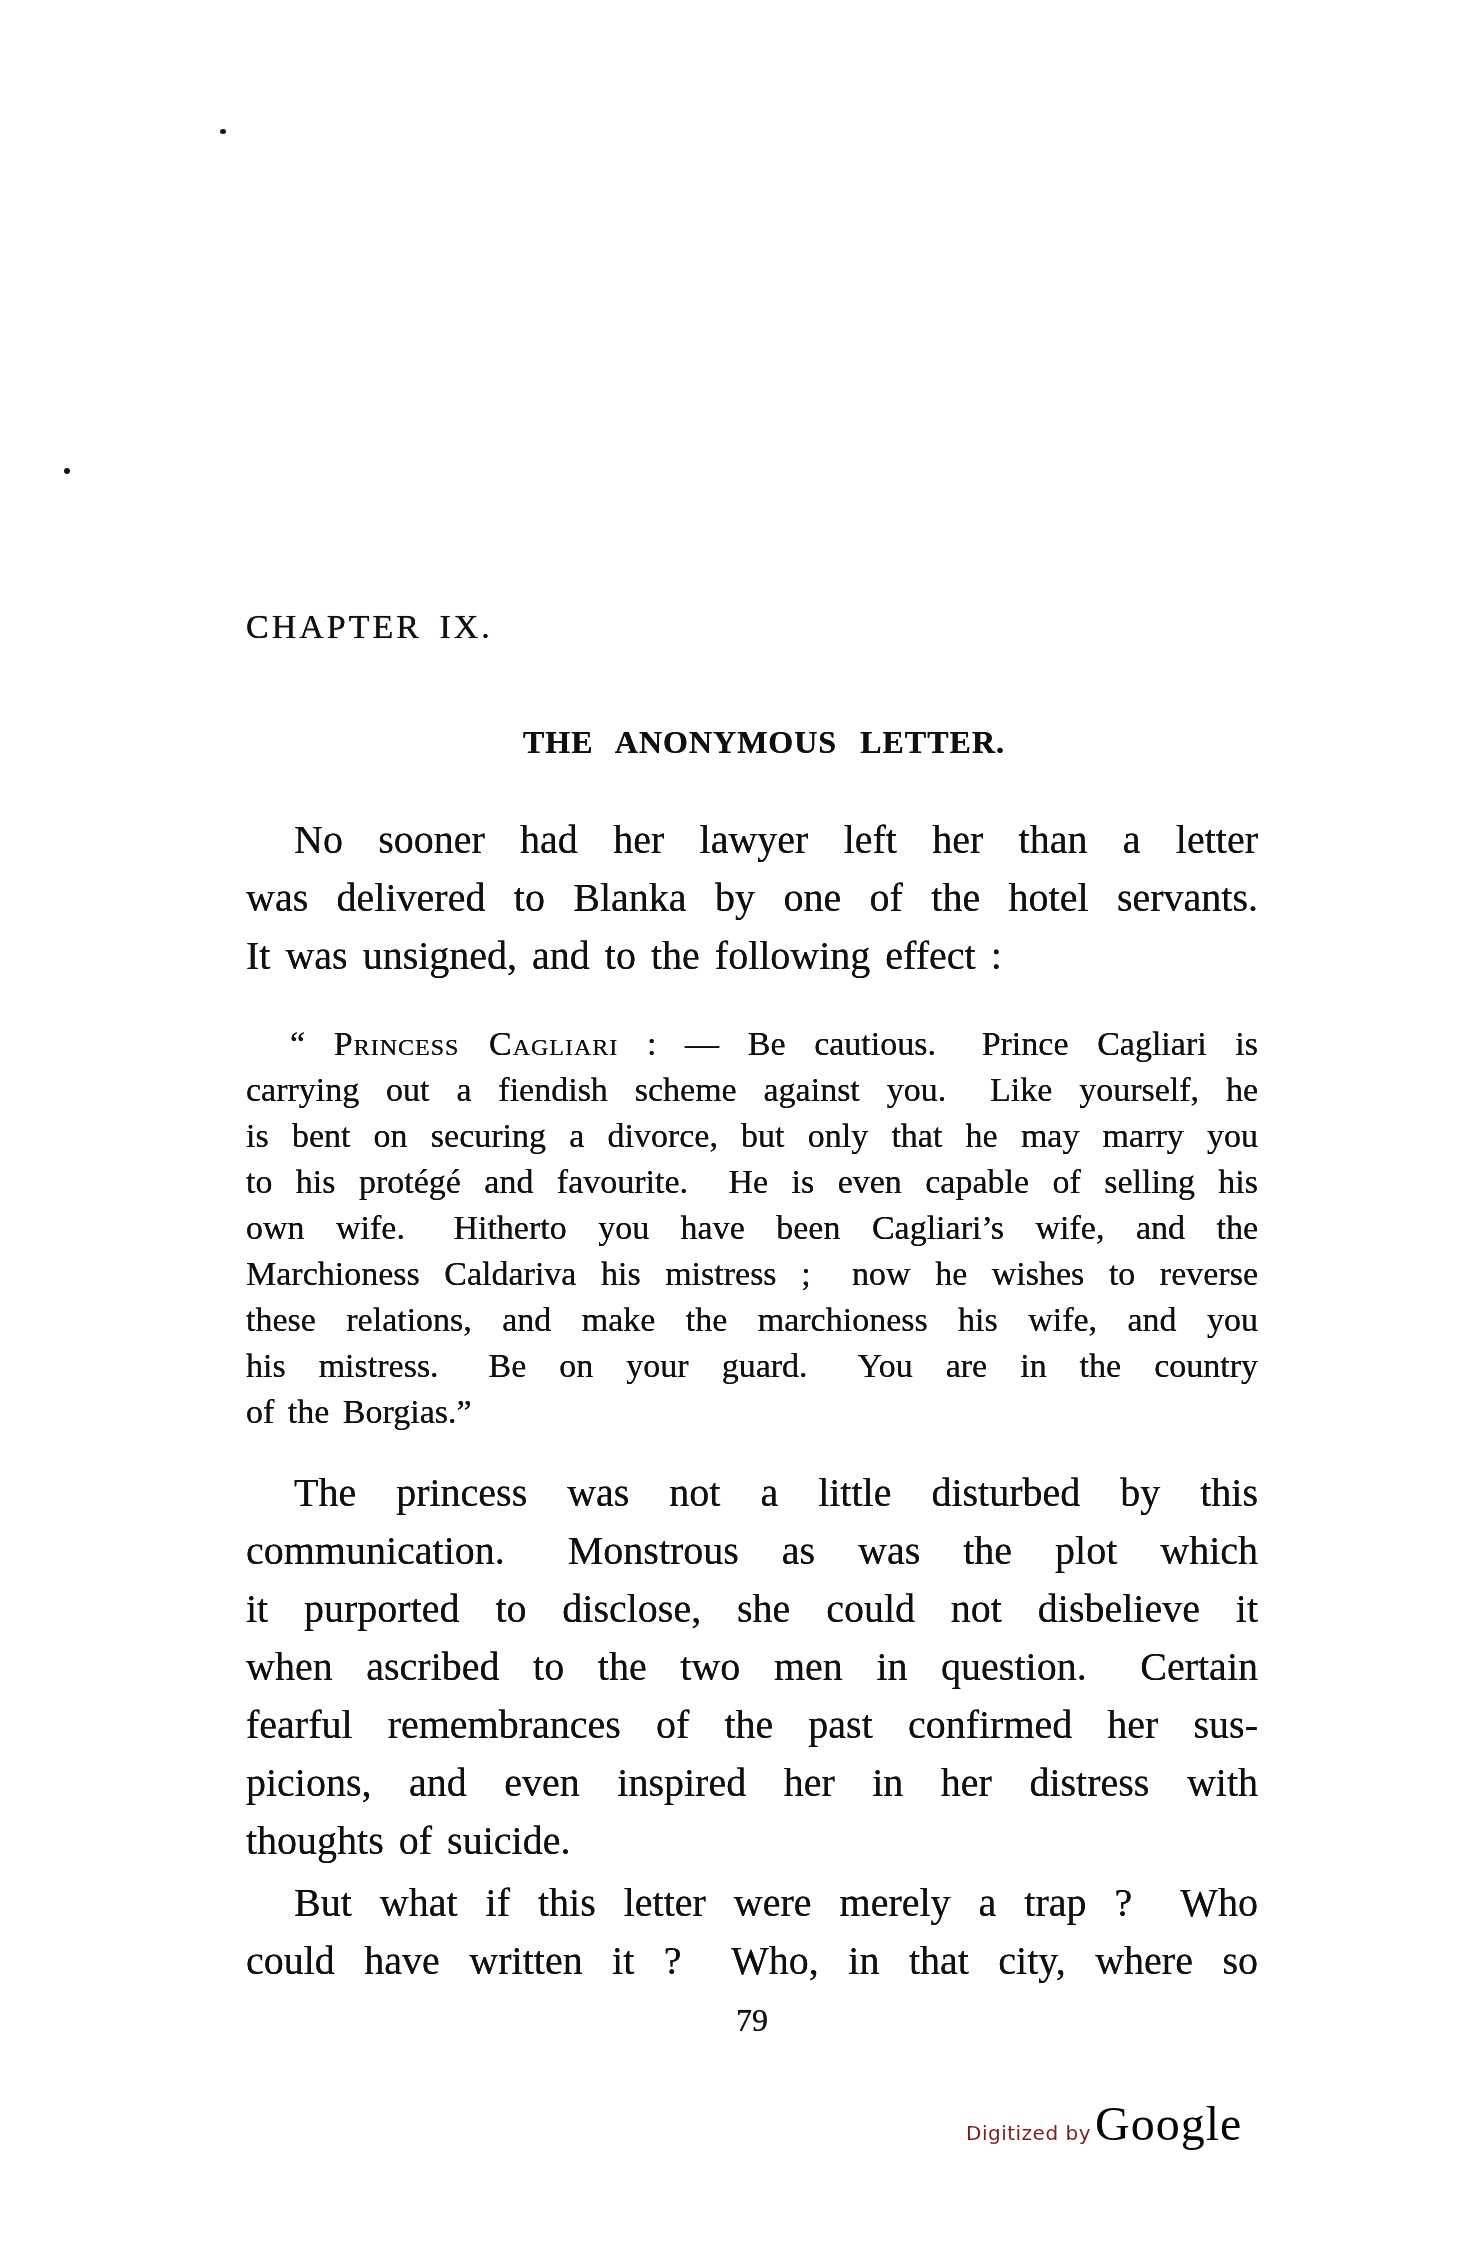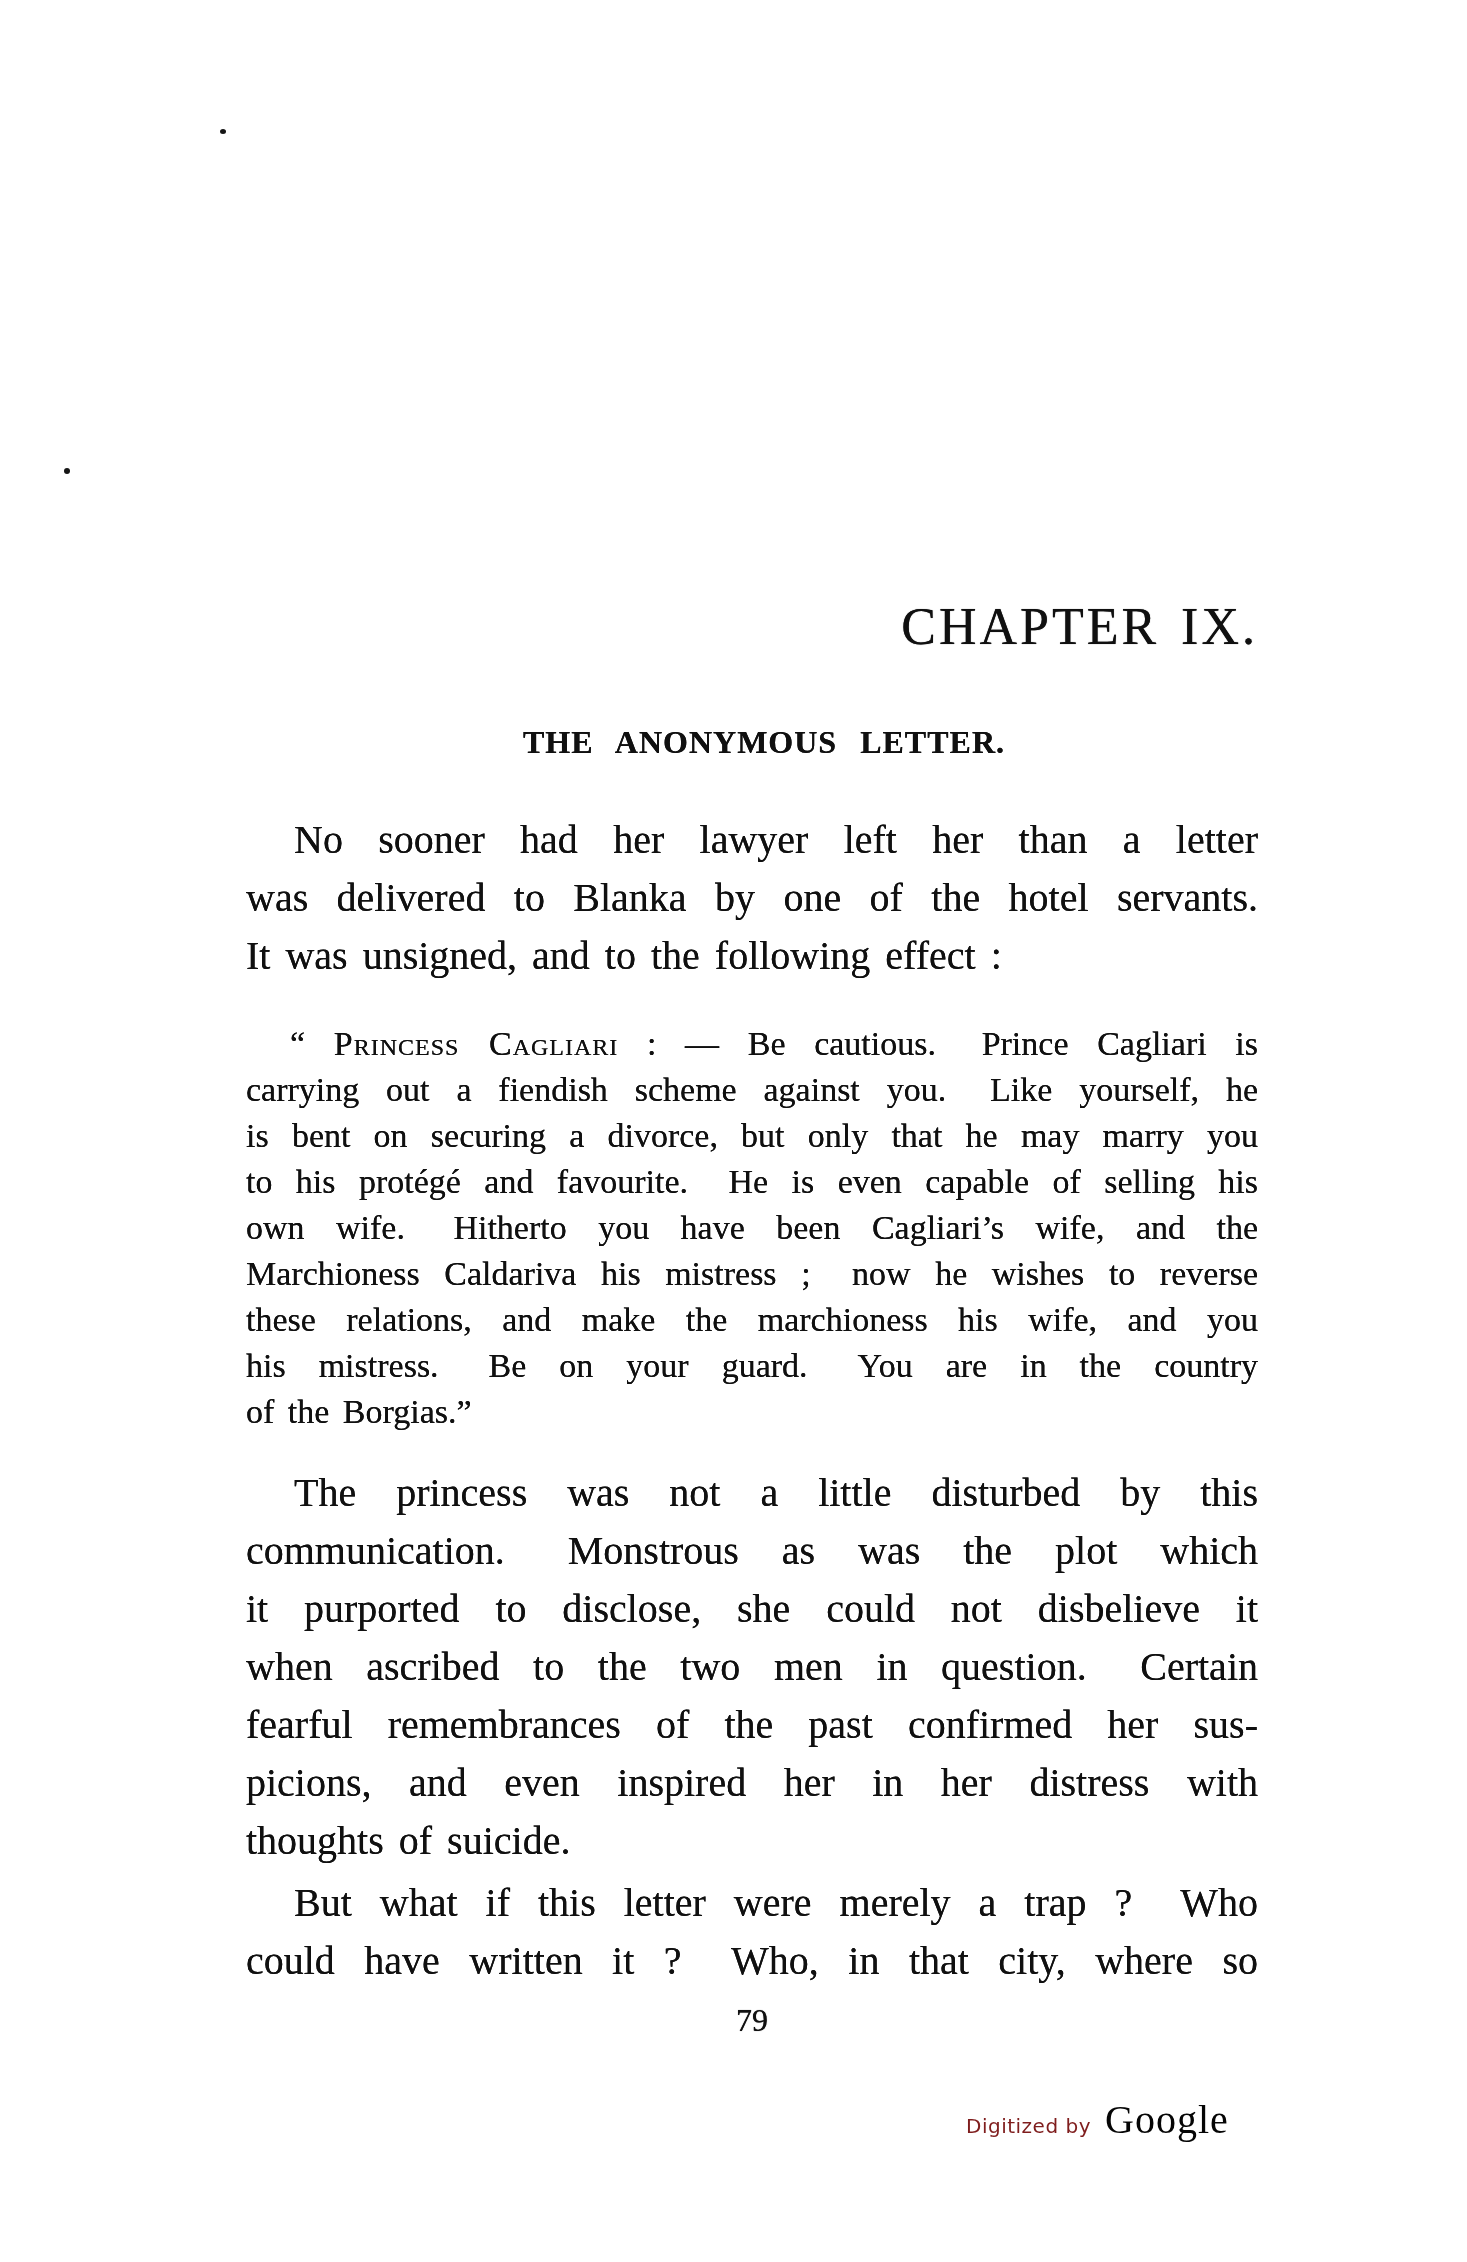--- a/index.html
+++ b/index.html
@@ -9,23 +9,23 @@
     background:#ffffff;
     font-family:"Liberation Serif", serif;
     color:#101010;
     overflow:hidden;
   }
   
   .col{position:absolute;left:246px;width:1012px;margin-top:29px;}
 
   #chapter-heading{
     top:601px;margin:0;font-weight:normal;
-    font-size:52px;line-height:52px;
+    font-size:34px;line-height:52px;
     letter-spacing:3px;word-spacing:6px;
-    text-align:right;
+    text-align:left;
     text-shadow:0 0 0.7px currentColor;
   }
   #chapter-subheading{
     top:712px;margin:12px;
     font-weight:bold;
     font-size:32px;line-height:36px;
     letter-spacing:1px;word-spacing:14px;
     text-align:center;
     text-shadow:0 0 0.4px currentColor;
   }
@@ -57,22 +57,22 @@
     position:absolute;left:966px;top:2096px;width:340px;
     white-space:nowrap;
   }
   #digitized-by{
     font-family:"DejaVu Sans", sans-serif;
     font-size:20px;color:#7f1d1d;
     letter-spacing:0.5px;
   }
   #google-logo{
     font-family:"Liberation Serif", serif;
-    font-size:40px;color:#050505;
-    letter-spacing:1px;margin-left:14px;
+    font-size:48px;color:#050505;
+    letter-spacing:1px;margin-left:4px;
   }
   #digitized-by,#google-logo{vertical-align:baseline;}
 
   .speck{position:absolute;background:#151515;border-radius:50%;}
   #speck-1{left:220px;top:129px;width:6px;height:5px;}
   #speck-2{left:64px;top:468px;width:6px;height:6px;}
 </style>
 </head>
 <body>
 

